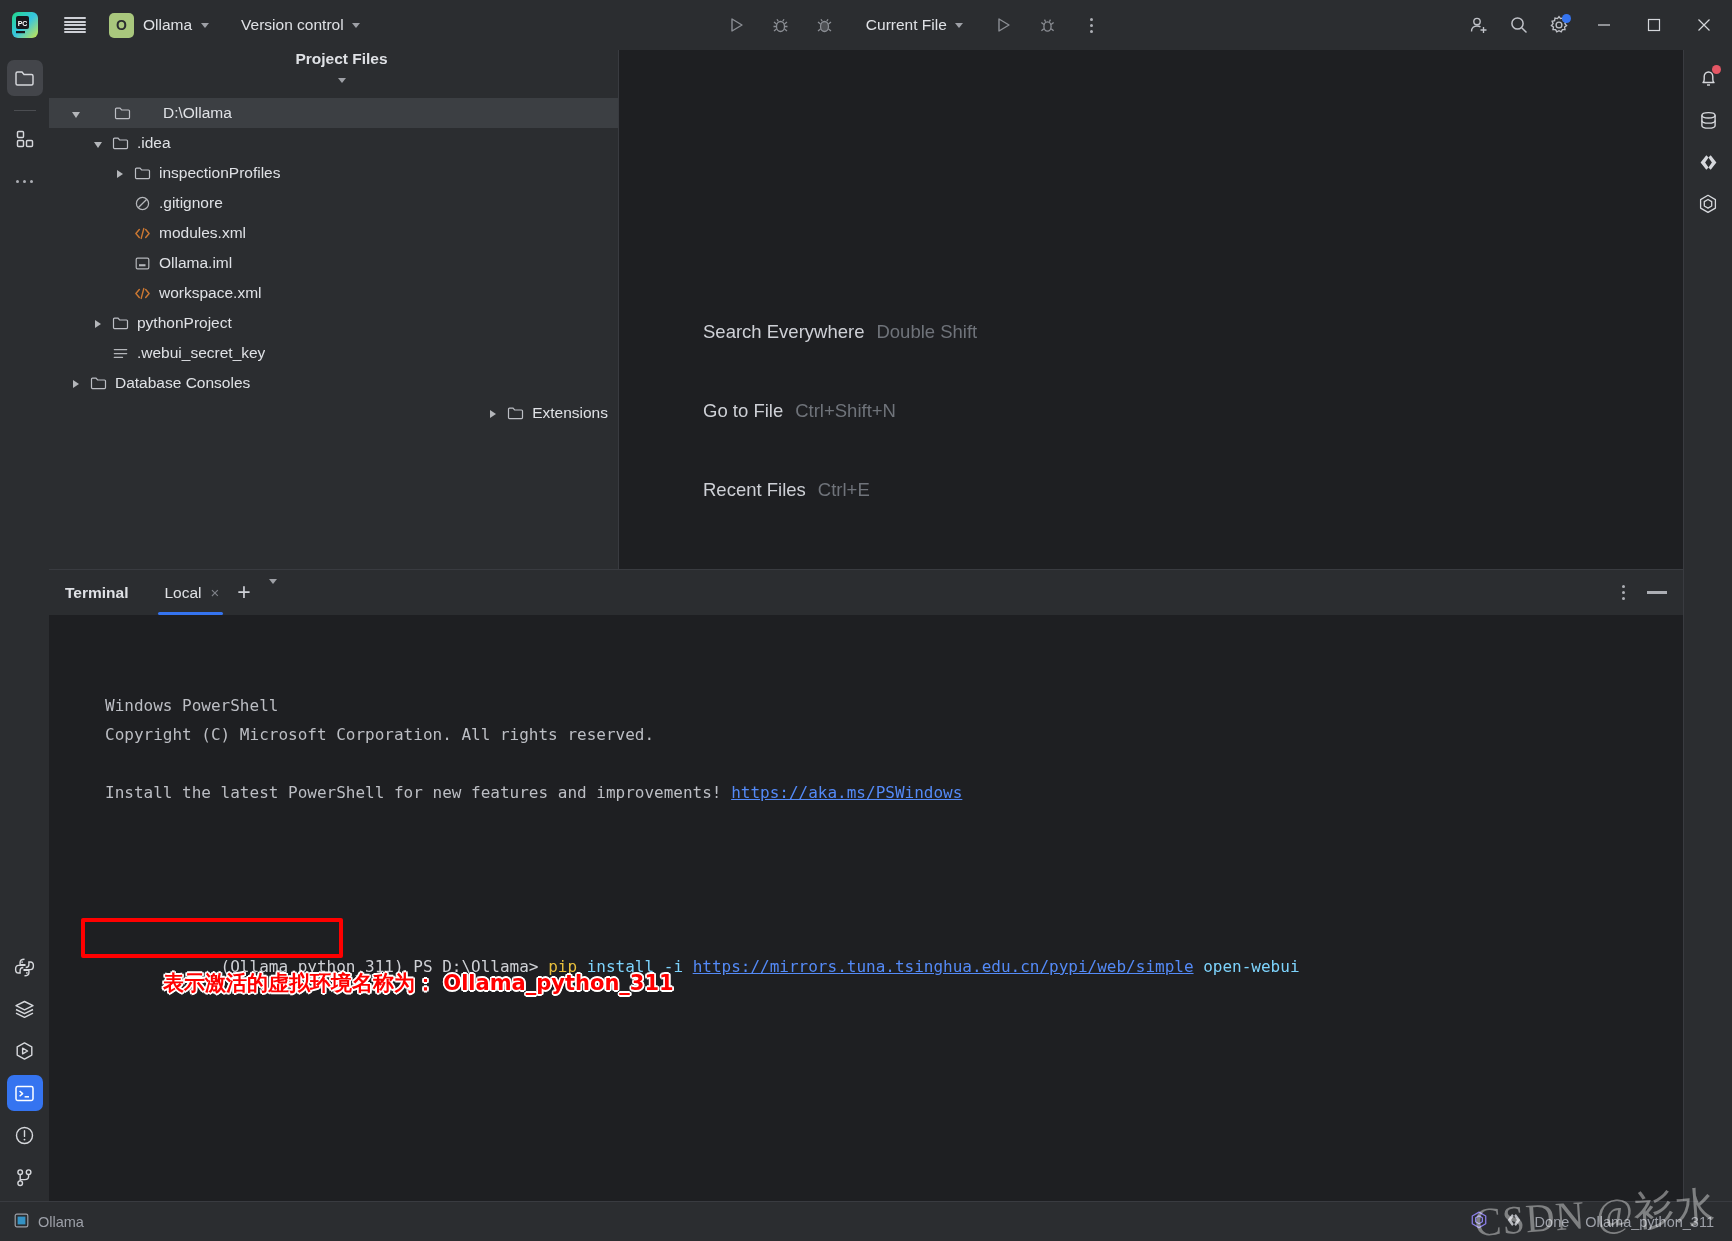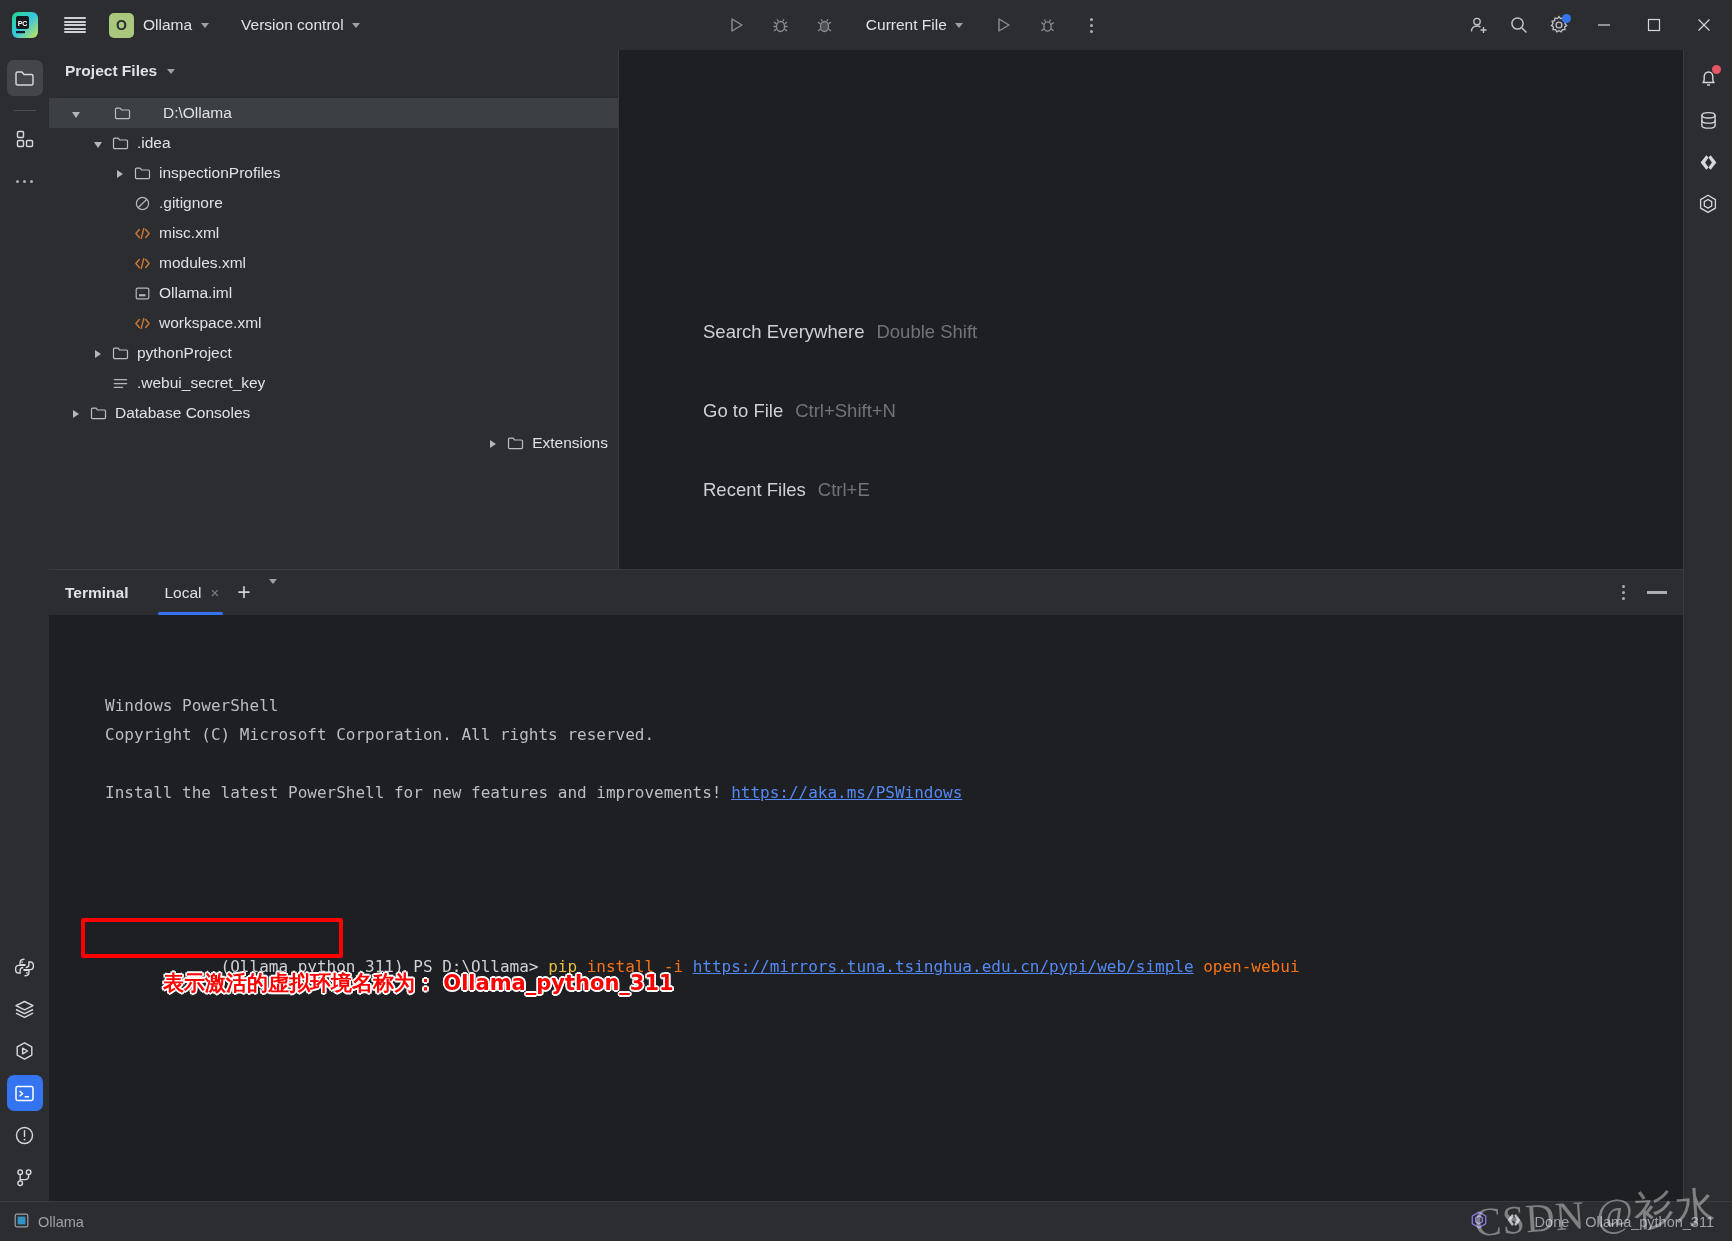--- a/index.html
+++ b/index.html
@@ -146,20 +146,21 @@
     background: #2b2d30;
     display: flex; flex-direction: column;
     border-right: 1px solid #393b40;
     min-height: 0;
   }
   .proj-header {
     height: 42px;
     display: flex; align-items: center;
     padding-left: 16px;
     gap: 10px;
+    flex-direction: column;
   }
   .proj-header-title { font-size: 15.5px; font-weight: 700; color: #dfe1e5; }
   .tree { flex: 1; overflow: hidden; padding-top: 6px; }
   .trow {
     height: 30px;
     display: flex; align-items: center;
     font-size: 15.5px;
     color: #dfe1e5;
     cursor: pointer;
     white-space: nowrap;
@@ -245,21 +246,21 @@
     line-height: 29px;
     color: #bcbec4;
     position: relative;
     overflow: hidden;
     white-space: pre;
   }
   .t-line { white-space: pre; }
   .t-blank { height: 29px; }
   .t-link { color: #548af7; text-decoration: underline; }
   .t-yellow { color: #e8bf3c; }
-  .t-grey { color: #f97316; }
+  .t-grey { color: #7dd3fc; }
   .t-white { color: #cfd1d6; }
 
   
   .anno-box {
     position: absolute;
     left: -24px;
     top: -5px;
     width: 262px;
     height: 40px;
     border: 4px solid #ff0000;
@@ -555,29 +556,20 @@
               </div>
               <div class="trow" style="padding-left: 60px;">
                 <span class="tw"></span>
                 <span class="ticon">
                   <svg width="17" height="17" viewBox="0 0 17 17">
                     <circle cx="8.5" cy="8.5" r="6.1" fill="none" stroke="#b4b6ba" stroke-width="1.25"></circle>
                     <path d="M4.2 12.8 L12.8 4.2" stroke="#b4b6ba" stroke-width="1.25"></path>
                   </svg>
                 </span>
                 <span class="tlabel">.gitignore</span>
-              </div>
-              <div class="trow" style="padding-left: 60px;">
-                <span class="tw"></span>
-                <span class="ticon">
-                  <svg width="17" height="17" viewBox="0 0 17 17">
-                    <path d="M5.3 4.6 L1.9 8.5 L5.3 12.4 M11.7 4.6 L15.1 8.5 L11.7 12.4 M9.8 3.6 L7.2 13.4" fill="none" stroke="#cc7832" stroke-width="1.45" stroke-linecap="round" stroke-linejoin="round"></path>
-                  </svg>
-                </span>
-                <span class="tlabel">misc.xml</span>
               </div>
               <div class="trow" style="padding-left: 60px;">
                 <span class="tw"></span>
                 <span class="ticon">
                   <svg width="17" height="17" viewBox="0 0 17 17">
                     <path d="M5.3 4.6 L1.9 8.5 L5.3 12.4 M11.7 4.6 L15.1 8.5 L11.7 12.4 M9.8 3.6 L7.2 13.4" fill="none" stroke="#cc7832" stroke-width="1.45" stroke-linecap="round" stroke-linejoin="round"></path>
                   </svg>
                 </span>
                 <span class="tlabel">modules.xml</span>
               </div>

